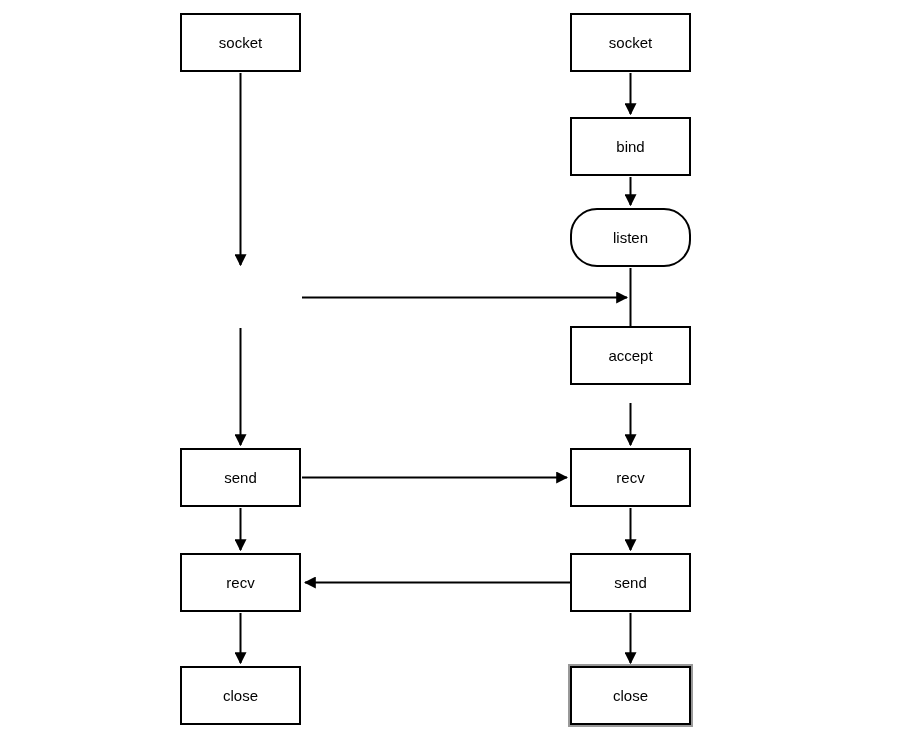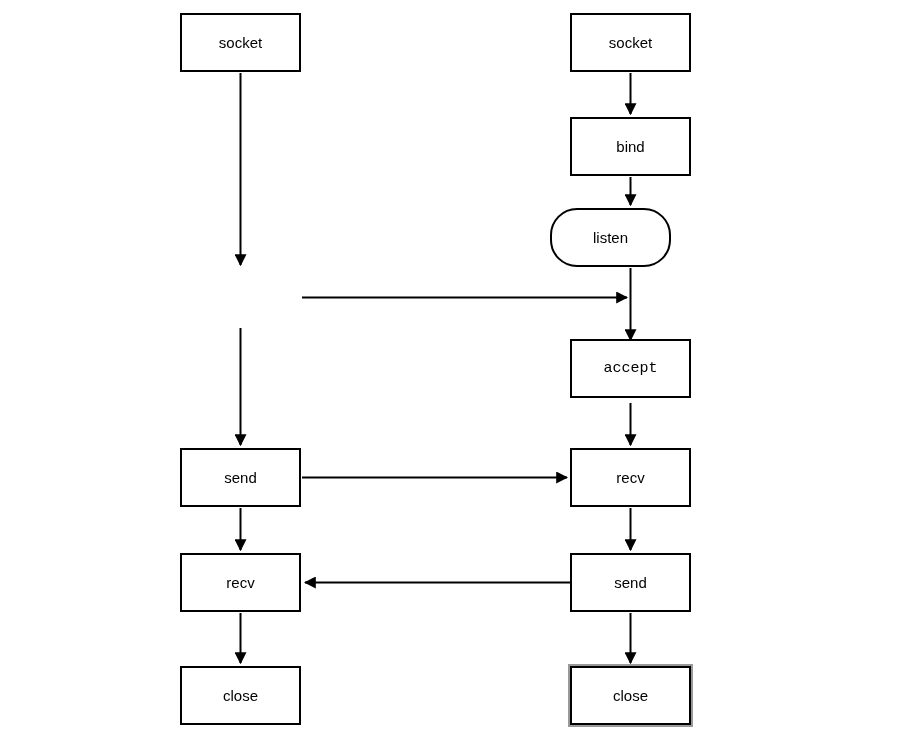--- a/index.html
+++ b/index.html
@@ -46,22 +46,22 @@
   }
   
   .n-l-socket  { left: 180px; top: 13px;  }
   .n-l-connect { left: 180px; top: 268px; }
   .n-l-send    { left: 180px; top: 448px; }
   .n-l-recv    { left: 180px; top: 553px; }
   .n-l-close   { left: 180px; top: 666px; }
   
   .n-r-socket  { left: 570px; top: 13px;  }
   .n-r-bind    { left: 570px; top: 117px; }
-  .n-r-listen  { left: 550px; top: 208px; border-radius: 27px; }
-  .n-r-accept  { left: 570px; top: 339px; font-family: Liberation Mono, monospace; }
+  .n-r-listen  { left: 570px; top: 208px; border-radius: 27px; }
+  .n-r-accept  { left: 570px; top: 326px; }
   .n-r-recv    { left: 570px; top: 448px; }
   .n-r-send    { left: 570px; top: 553px; }
   .n-r-close   { left: 570px; top: 666px; }
 </style>
 </head>
 <body>
 
 <div class="canvas">
 
   <svg class="edges" width="908" height="737" viewBox="0 0 908 737" xmlns="http://www.w3.org/2000/svg">

